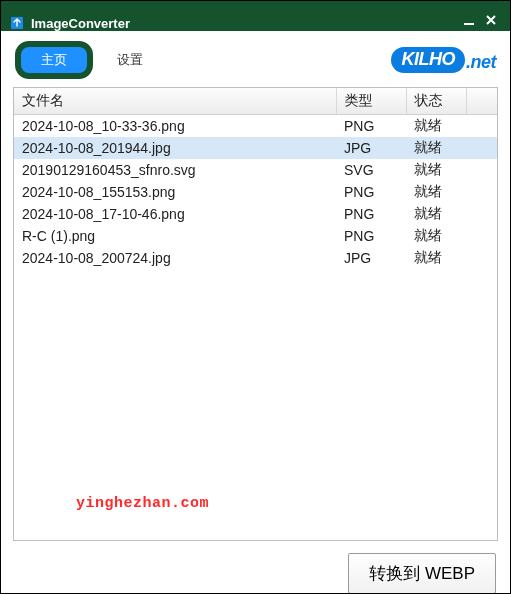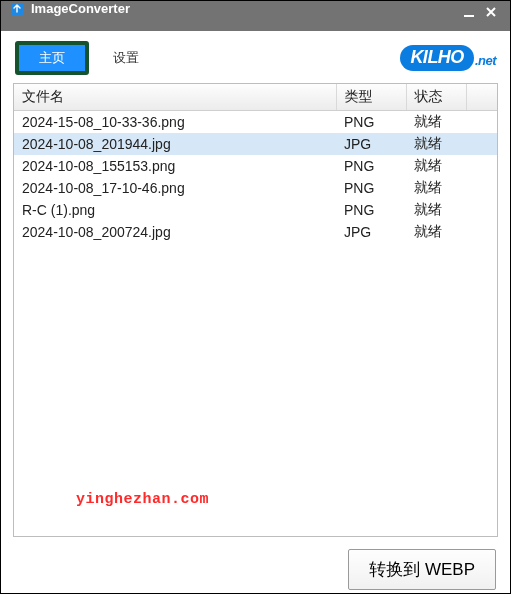--- a/index.html
+++ b/index.html
@@ -5,25 +5,25 @@
 * { margin: 0; padding: 0; box-sizing: border-box; }
 body {
   font-family: "Microsoft YaHei", "Segoe UI", Arial, sans-serif;
   background: #fff;
   width: 511px;
   height: 594px;
   overflow: hidden;
   border: 1px solid #000;
 }
 .titlebar {
-  background: #737373;
+  background: #14532d;
   color: #fff;
   height: 30px;
   display: flex;
-  align-items: flex-start;
+  align-items: flex-end;
   padding: 0 8px;
   font-size: 13px;
 }
 .titlebar .app-icon {
   width: 16px; height: 16px;
   margin-right: 6px;
   display: flex; align-items: center; justify-content: center;
 }
 .titlebar .title { flex: 1; font-weight: bold; }
 .titlebar .ctrl {
@@ -34,26 +34,26 @@
   font-size: 14px;
   font-weight: bold;
 }
 .toolbar {
   display: flex;
   align-items: center;
   padding: 10px 14px 8px 14px;
   gap: 12px;
 }
 .tab-btn {
-  border: 4px solid #14532d;
+  border: 6px solid #14532d;
   background: #1e90ff;
   color: #fff;
   padding: 4px 20px;
   font-size: 13px;
-  border-radius: 3px;
+  border-radius: 14px;
   cursor: pointer;
 }
 .tab-link {
   font-size: 13px;
   color: #333;
   padding: 4px 12px;
   cursor: pointer;
 }
 .spacer { flex: 1; }
 .brand {
@@ -65,21 +65,21 @@
 }
 .brand-pill {
   background: #0b7de0;
   color: #fff;
   border-radius: 14px;
   padding: 2px 10px 3px 10px;
   font-size: 18px;
 }
 .brand-ext {
   color: #0b7de0;
-  font-size: 13px;
+  font-size: 18px;
   margin-left: 1px;
   position: relative;
   top: 2px;
 }
 .content {
   margin: 0 12px;
   border: 1px solid #bdbdbd;
   height: 454px;
   overflow: hidden;
   position: relative;
@@ -175,32 +175,38 @@
     <thead>
       <tr>
         <th class="col-name">文件名</th>
         <th class="col-type">类型</th>
         <th class="col-status">状态</th>
         <th class="col-last"></th>
       </tr>
     </thead>
     <tbody id="file-rows">
         <tr>
-          <td>2024-15-08_10-33-36.png</td>
+          <td>2024-10-08_10-33-36.png</td>
           <td>PNG</td>
           <td>就绪</td>
           <td></td>
         </tr>
         <tr class="selected">
           <td>2024-10-08_201944.jpg</td>
           <td>JPG</td>
           <td>就绪</td>
           <td></td>
         </tr>
         <tr>
+          <td>20190129160453_sfnro.svg</td>
+          <td>SVG</td>
+          <td>就绪</td>
+          <td></td>
+        </tr>
+        <tr>
           <td>2024-10-08_155153.png</td>
           <td>PNG</td>
           <td>就绪</td>
           <td></td>
         </tr>
         <tr>
           <td>2024-10-08_17-10-46.png</td>
           <td>PNG</td>
           <td>就绪</td>
           <td></td>

